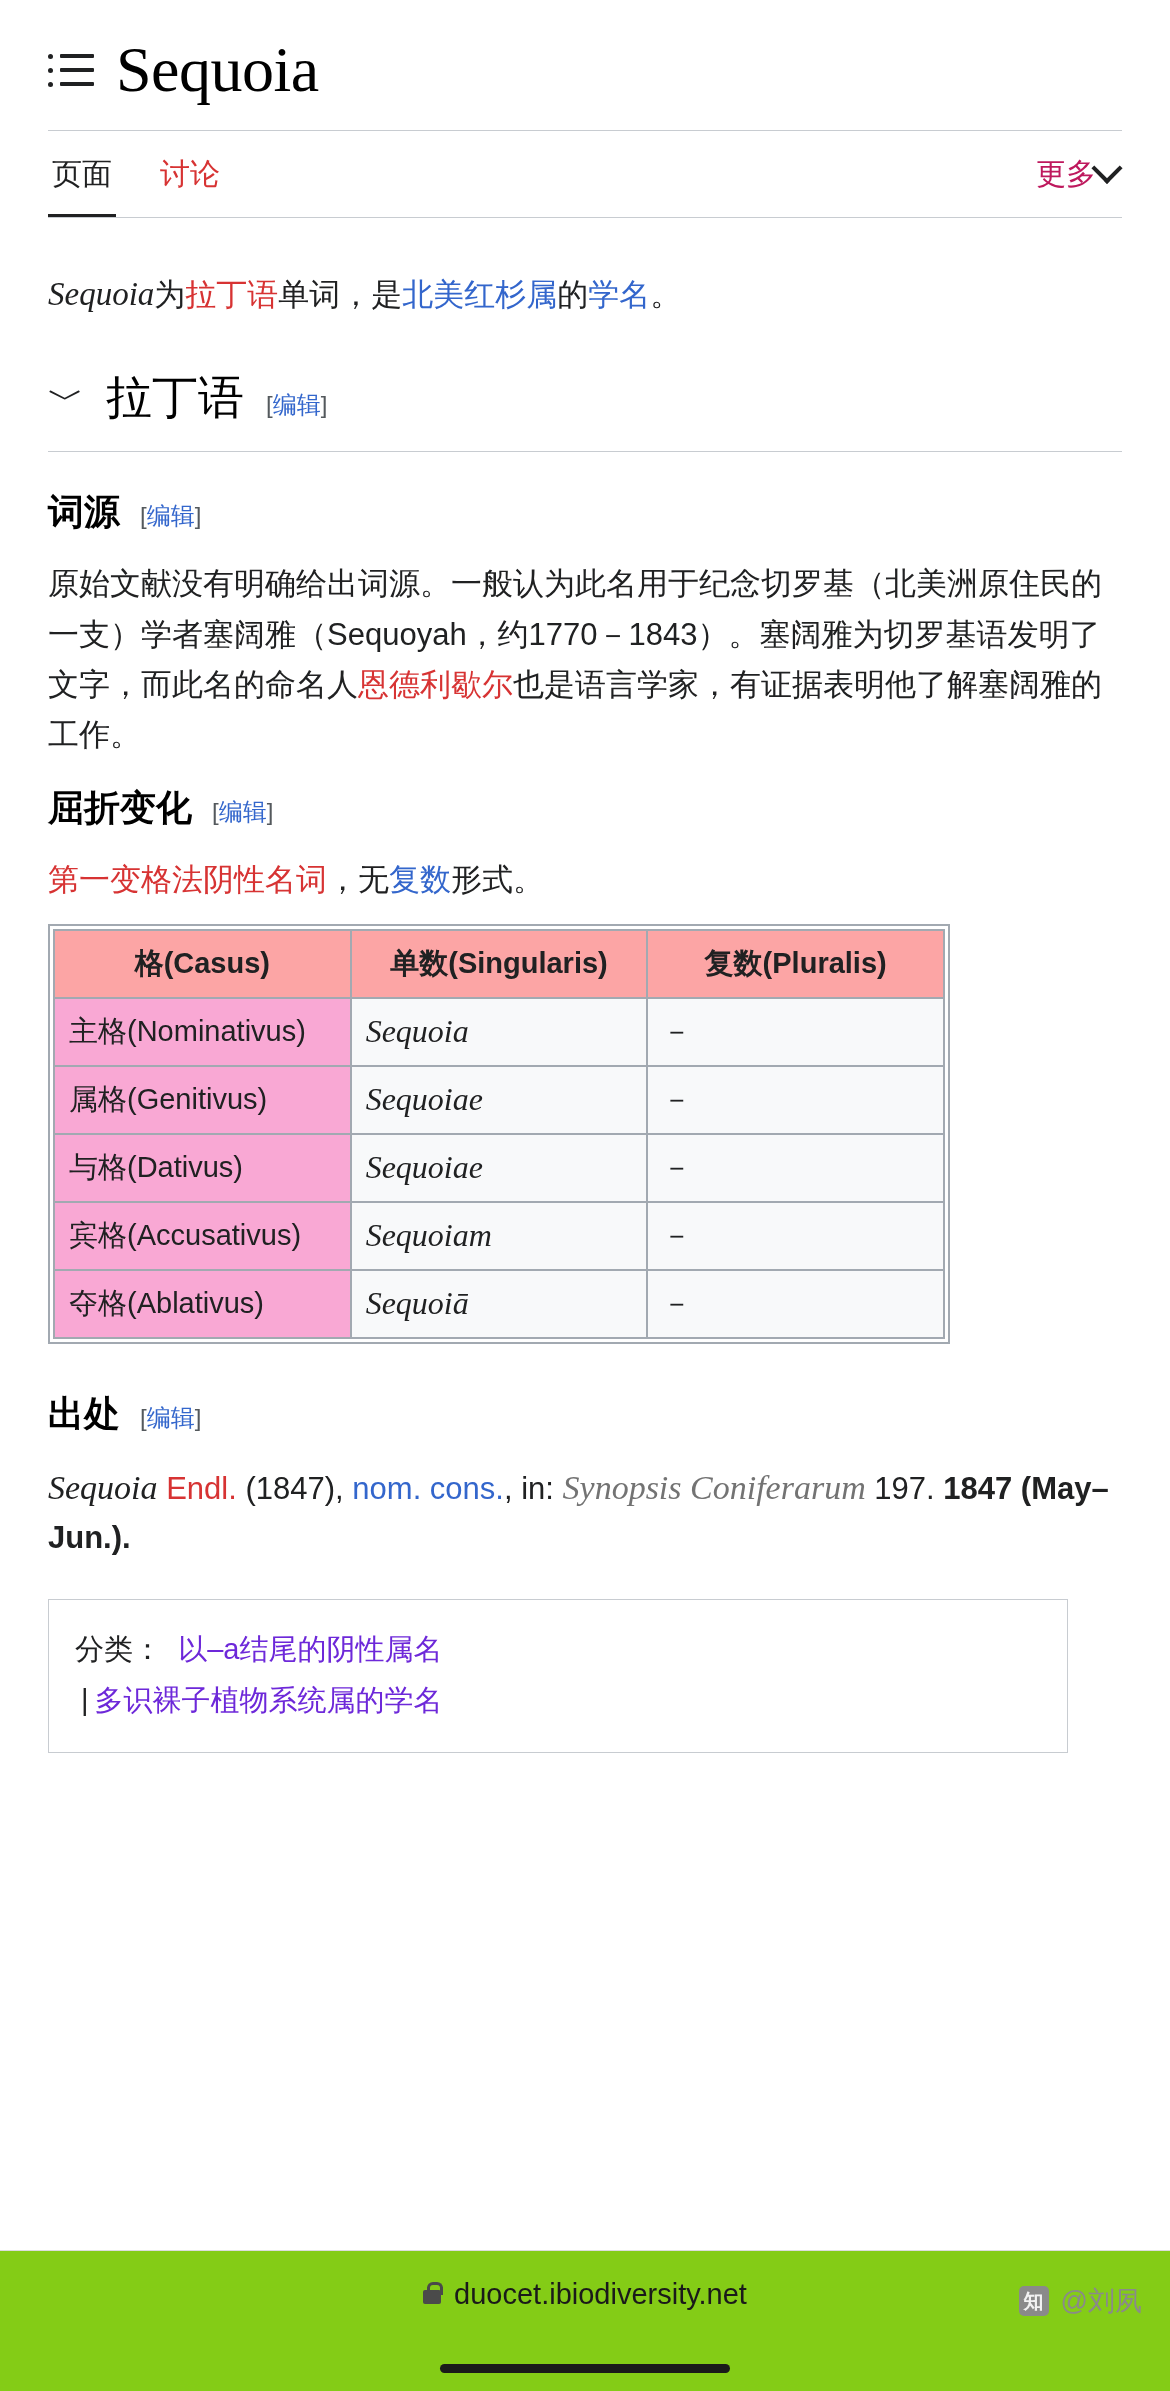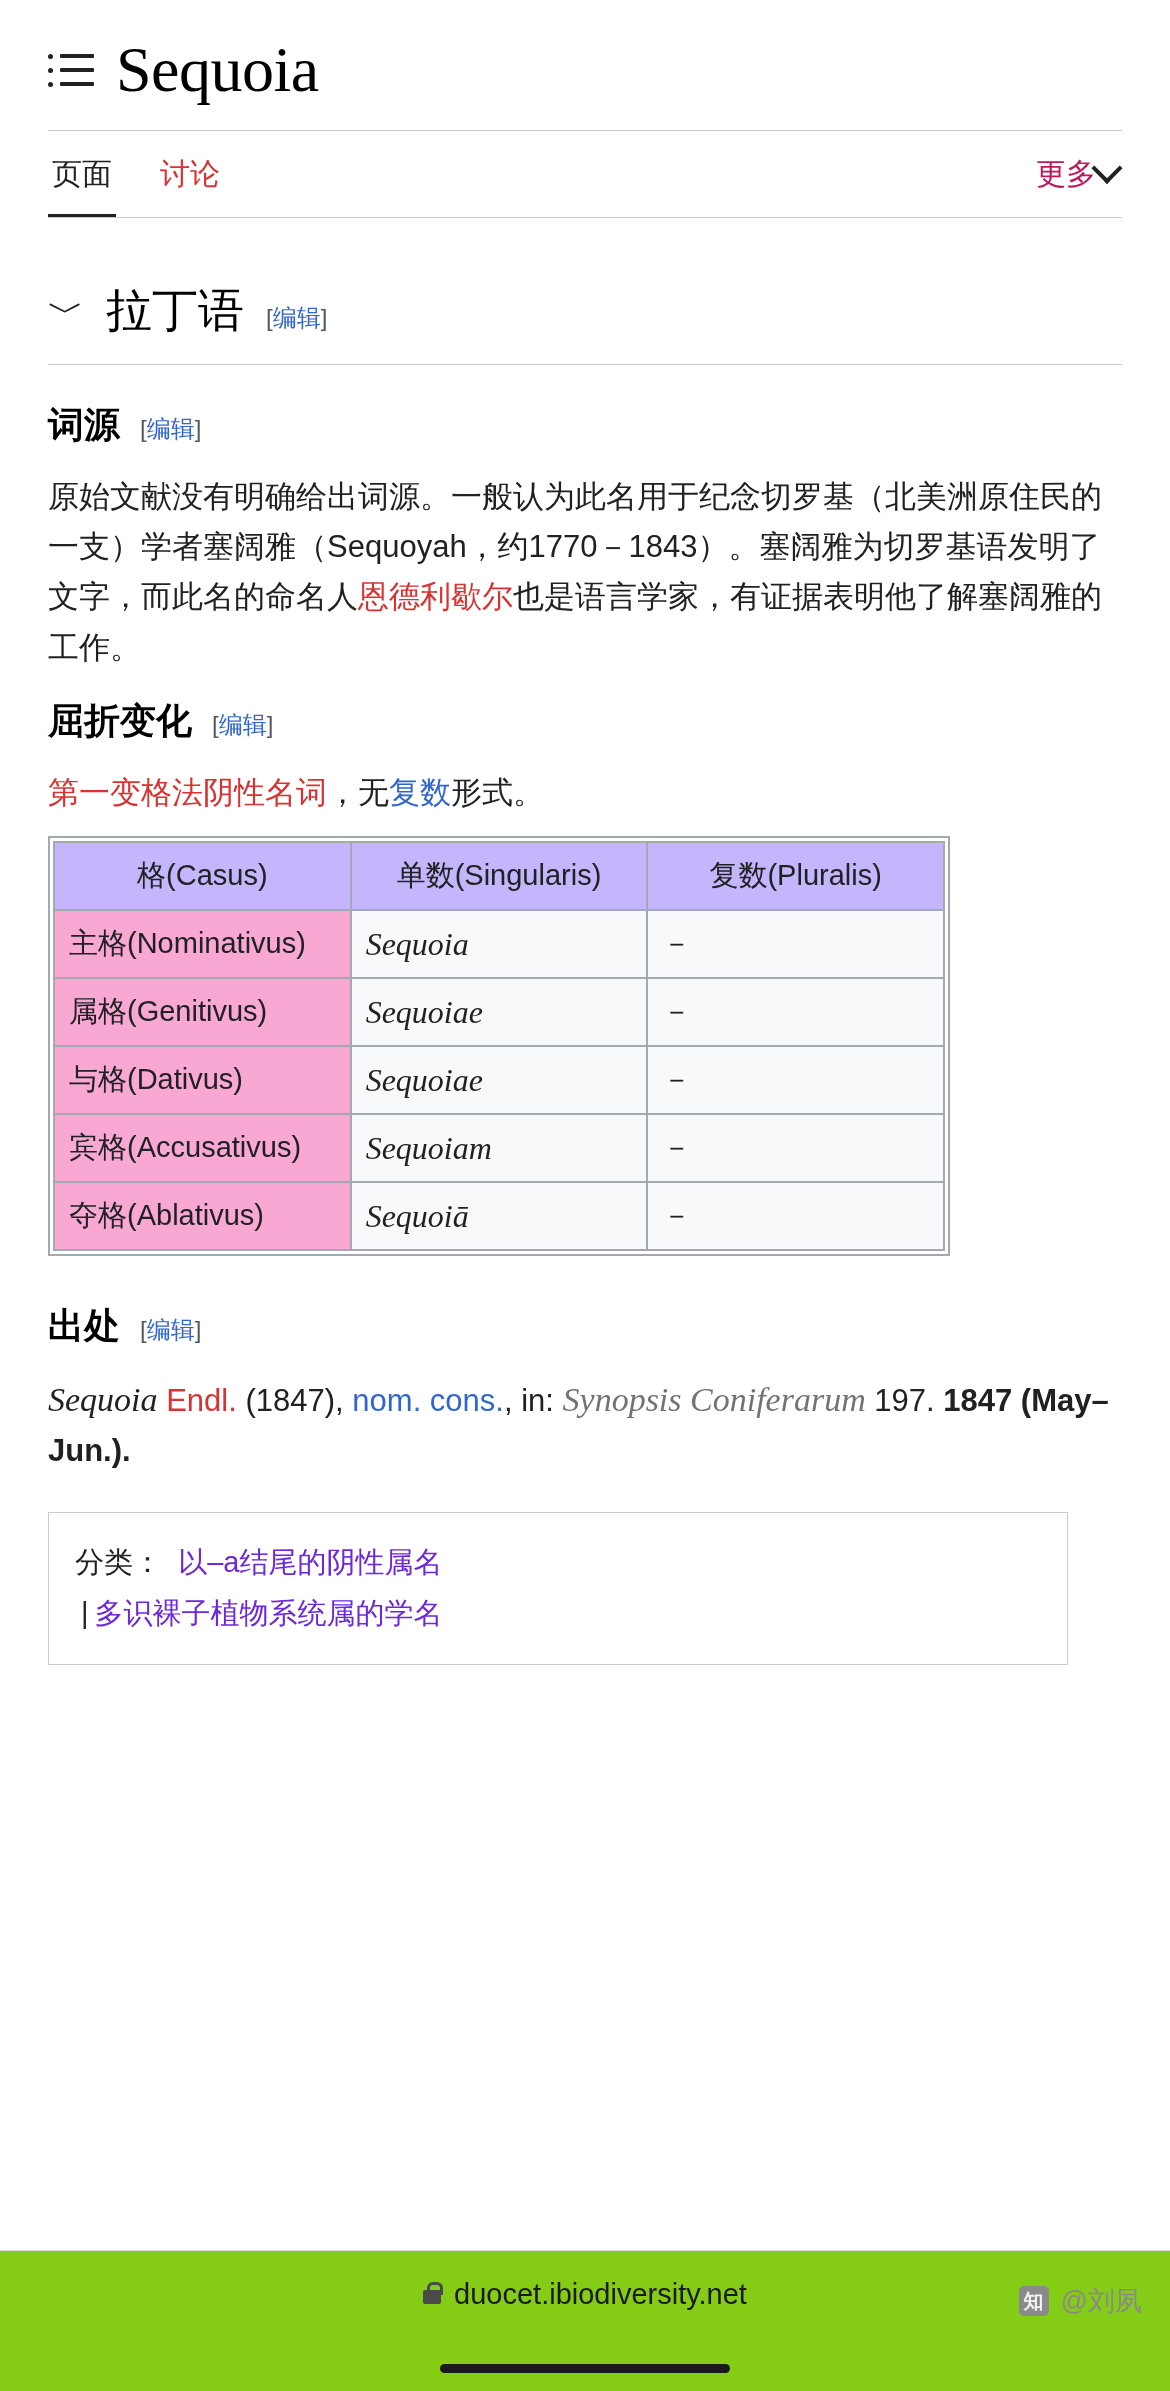--- a/index.html
+++ b/index.html
@@ -176,23 +176,23 @@
     width: 100%;
     table-layout: fixed;
   }
   table.infl th, table.infl td {
     border: 2px solid #a2a9b1;
     padding: 13px 14px;
     font-size: 29px;
     color: #202122;
   }
   table.infl th {
-    background: #c4b5fd;
+    background: #fca5a5;
     text-align: center;
-    font-weight: normal;
+    font-weight: bold;
   }
   table.infl td.casus {
     background: #f9a8d4;
     font-weight: normal;
   }
   table.infl td.val {
     background: #f8f9fa;
     font-family: "Liberation Serif", serif;
     font-style: italic;
     font-size: 32px;
@@ -321,20 +321,23 @@
     <div class="tabs-spacer"></div>
     <div class="more">
       <span>更多</span>
       <span class="chev"></span>
     </div>
   </div>
   <div class="rule"></div>
 
   <div class="content">
 
+    <p class="lead" style="margin-top:34px;">
+      <span class="it">Sequoia</span><span>为</span><a class="red" href="#">拉丁语</a><span>单词，是</span><a class="blue" href="#">北美红杉属</a><span>的</span><a class="blue" href="#">学名</a><span>。</span>
+    </p>
 
     <div class="h2-row">
       <span class="caret">﹀</span>
       <span class="h2">拉丁语</span>
       <span class="edit-wrap">[<a class="edit" href="#">编辑</a>]</span>
     </div>
     <div class="h2-rule"></div>
 
     <div class="h3-row">
       <span class="h3">词源</span>

